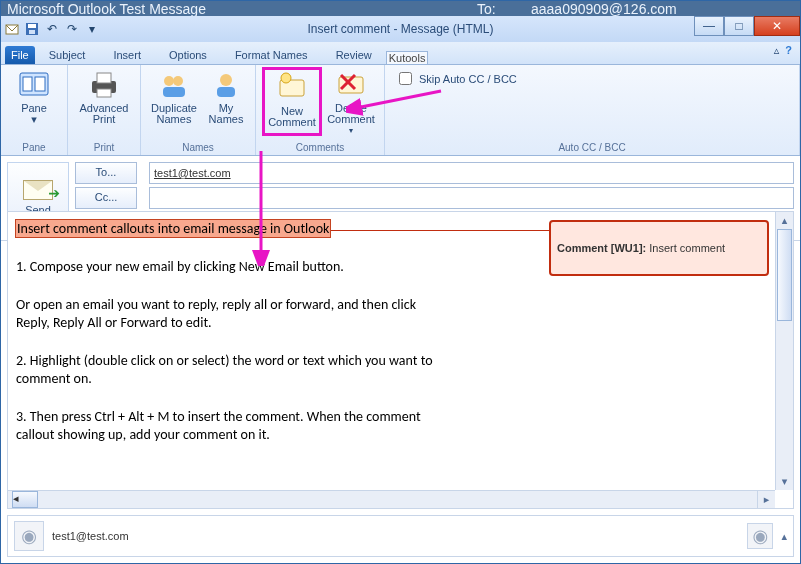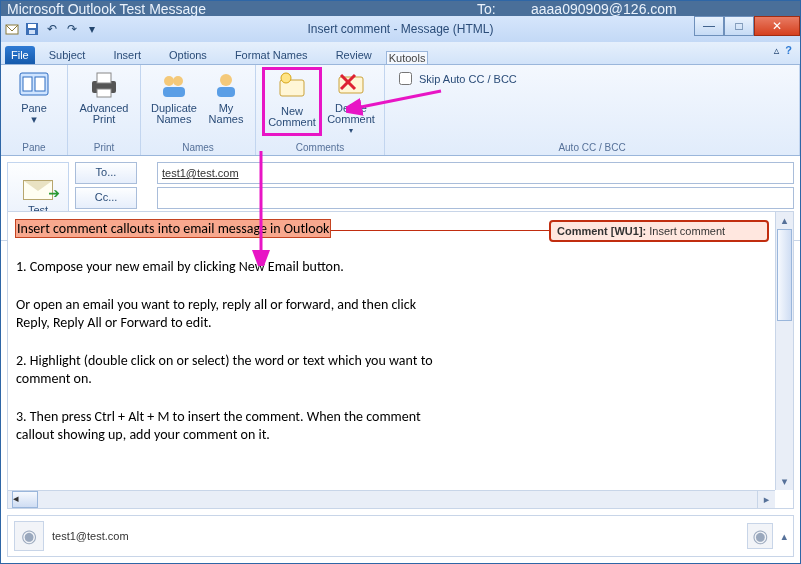--- a/index.html
+++ b/index.html
@@ -29,33 +29,33 @@
   .grouplabel{font-size:10px;color:#567199;text-align:center;padding:1px 0 2px;width:100%}
   .newcomment-box{border:3px solid #e815c5}
   .chkstrip{font-size:11px;color:#2a4c78;display:flex;align-items:center;gap:4px;padding:2px 4px}
   
   .fields{display:flex;padding:6px;border-bottom:1px solid #c8d5e8}
   .sendcol{width:60px;display:flex;flex-direction:column;align-items:center;justify-content:center;border:1px solid #c2d5ef;background:linear-gradient(#fdfeff,#e6eefb);margin-right:6px;padding:6px 0;cursor:pointer;color:#2a4c78}
   .sendcol .env{width:28px;height:18px;border:1px solid #b7a66e;background:#fffef2;position:relative;margin-bottom:4px}
   .sendcol .env::before{content:"";position:absolute;left:0;top:0;border-left:14px solid transparent;border-right:14px solid transparent;border-top:10px solid #e9e2c2}
   .sendcol .arrow{position:absolute;right:-8px;top:4px;color:#2a9a34;font-size:14px}
   .fieldrows{flex:1;display:flex;flex-direction:column;gap:3px}
-  .frow{display:flex;align-items:center;gap:20px}
+  .frow{display:flex;align-items:center;gap:12px}
   .fbtn{width:60px;height:20px;border:1px solid #a9bdda;background:linear-gradient(#fdfeff,#e6eefb);text-align:center;line-height:19px;color:#2a4c78;cursor:pointer}
   .flabel{width:60px;text-align:center;color:#555}
   .finput{flex:1;height:20px;border:1px solid #a9bdda;padding:0 4px;line-height:20px;background:#fff}
   .finput.tofield{text-decoration:underline}
   
   .bodyarea{position:absolute;left:6px;right:6px;top:210px;bottom:54px;border:1px solid #c8d5e8;background:#fff;overflow:hidden}
   .editor{position:absolute;left:0;top:0;bottom:18px;right:18px;overflow:hidden}
   .maincol{position:absolute;left:8px;top:8px;width:420px;font-family:Calibri,sans-serif;font-size:14px;line-height:18px;color:#000}
   .maincol p{margin:0 0 20px}
   .hl{background:#f8a88e;outline:1px solid #c54321;padding:0 1px}
   .commentcol{position:absolute;right:6px;top:8px;width:220px}
-  .commentbox{border:2px solid #c12d0f;border-radius:4px;background:#ffe7df;padding:3px 6px;font-size:11px}
+  .commentbox{border:2px solid #c12d0f;border-radius:4px;background:#ffe7df;padding:20px 6px;font-size:11px}
   .connector{position:absolute;left:288px;top:18px;width:260px;height:1px;background:#c12d0f}
   .hscroll{position:absolute;left:0;right:18px;bottom:0;height:17px;background:#e9eef7;border-top:1px solid #c8d5e8;display:flex;align-items:center}
   .hscroll .thumb{width:24px;height:15px;background:linear-gradient(#f6f9fe,#cfddf3);border:1px solid #9ab6db;margin-left:4px}
   .hscroll .rarrow{position:absolute;right:0;width:17px;height:17px;border-left:1px solid #c8d5e8;display:flex;align-items:center;justify-content:center;color:#567199}
   .vscroll{position:absolute;right:0;top:0;bottom:18px;width:17px;background:#e9eef7;border-left:1px solid #c8d5e8}
   .vscroll .uarrow,.vscroll .darrow{height:17px;display:flex;align-items:center;justify-content:center;color:#567199}
   .vscroll .track{position:absolute;top:17px;bottom:17px;left:0;right:0}
   .vscroll .vthumb{position:absolute;left:1px;right:1px;top:0;height:90px;background:linear-gradient(90deg,#f6f9fe,#cfddf3);border:1px solid #9ab6db}
   
   .footer{position:absolute;left:6px;right:6px;bottom:6px;height:40px;border:1px solid #c8d5e8;display:flex;align-items:center;padding:0 6px;gap:8px;background:#fff}
@@ -214,21 +214,21 @@
       </div>
       <div class="grouplabel">Auto CC / BCC</div>
     </div>
   </div>
 
   <div class="fields">
     <div class="sendcol">
       <div class="env">
           <span class="arrow">➔</span>
         </div>
-      <span>Test</span>
+      <span>Send</span>
     </div>
     <div class="fieldrows">
       <div class="frow">
         <div class="fbtn">To...</div>
         <div class="finput tofield">test1@test.com</div>
       </div>
       <div class="frow">
         <div class="fbtn">Cc...</div>
         <div class="finput"></div>
       </div>

